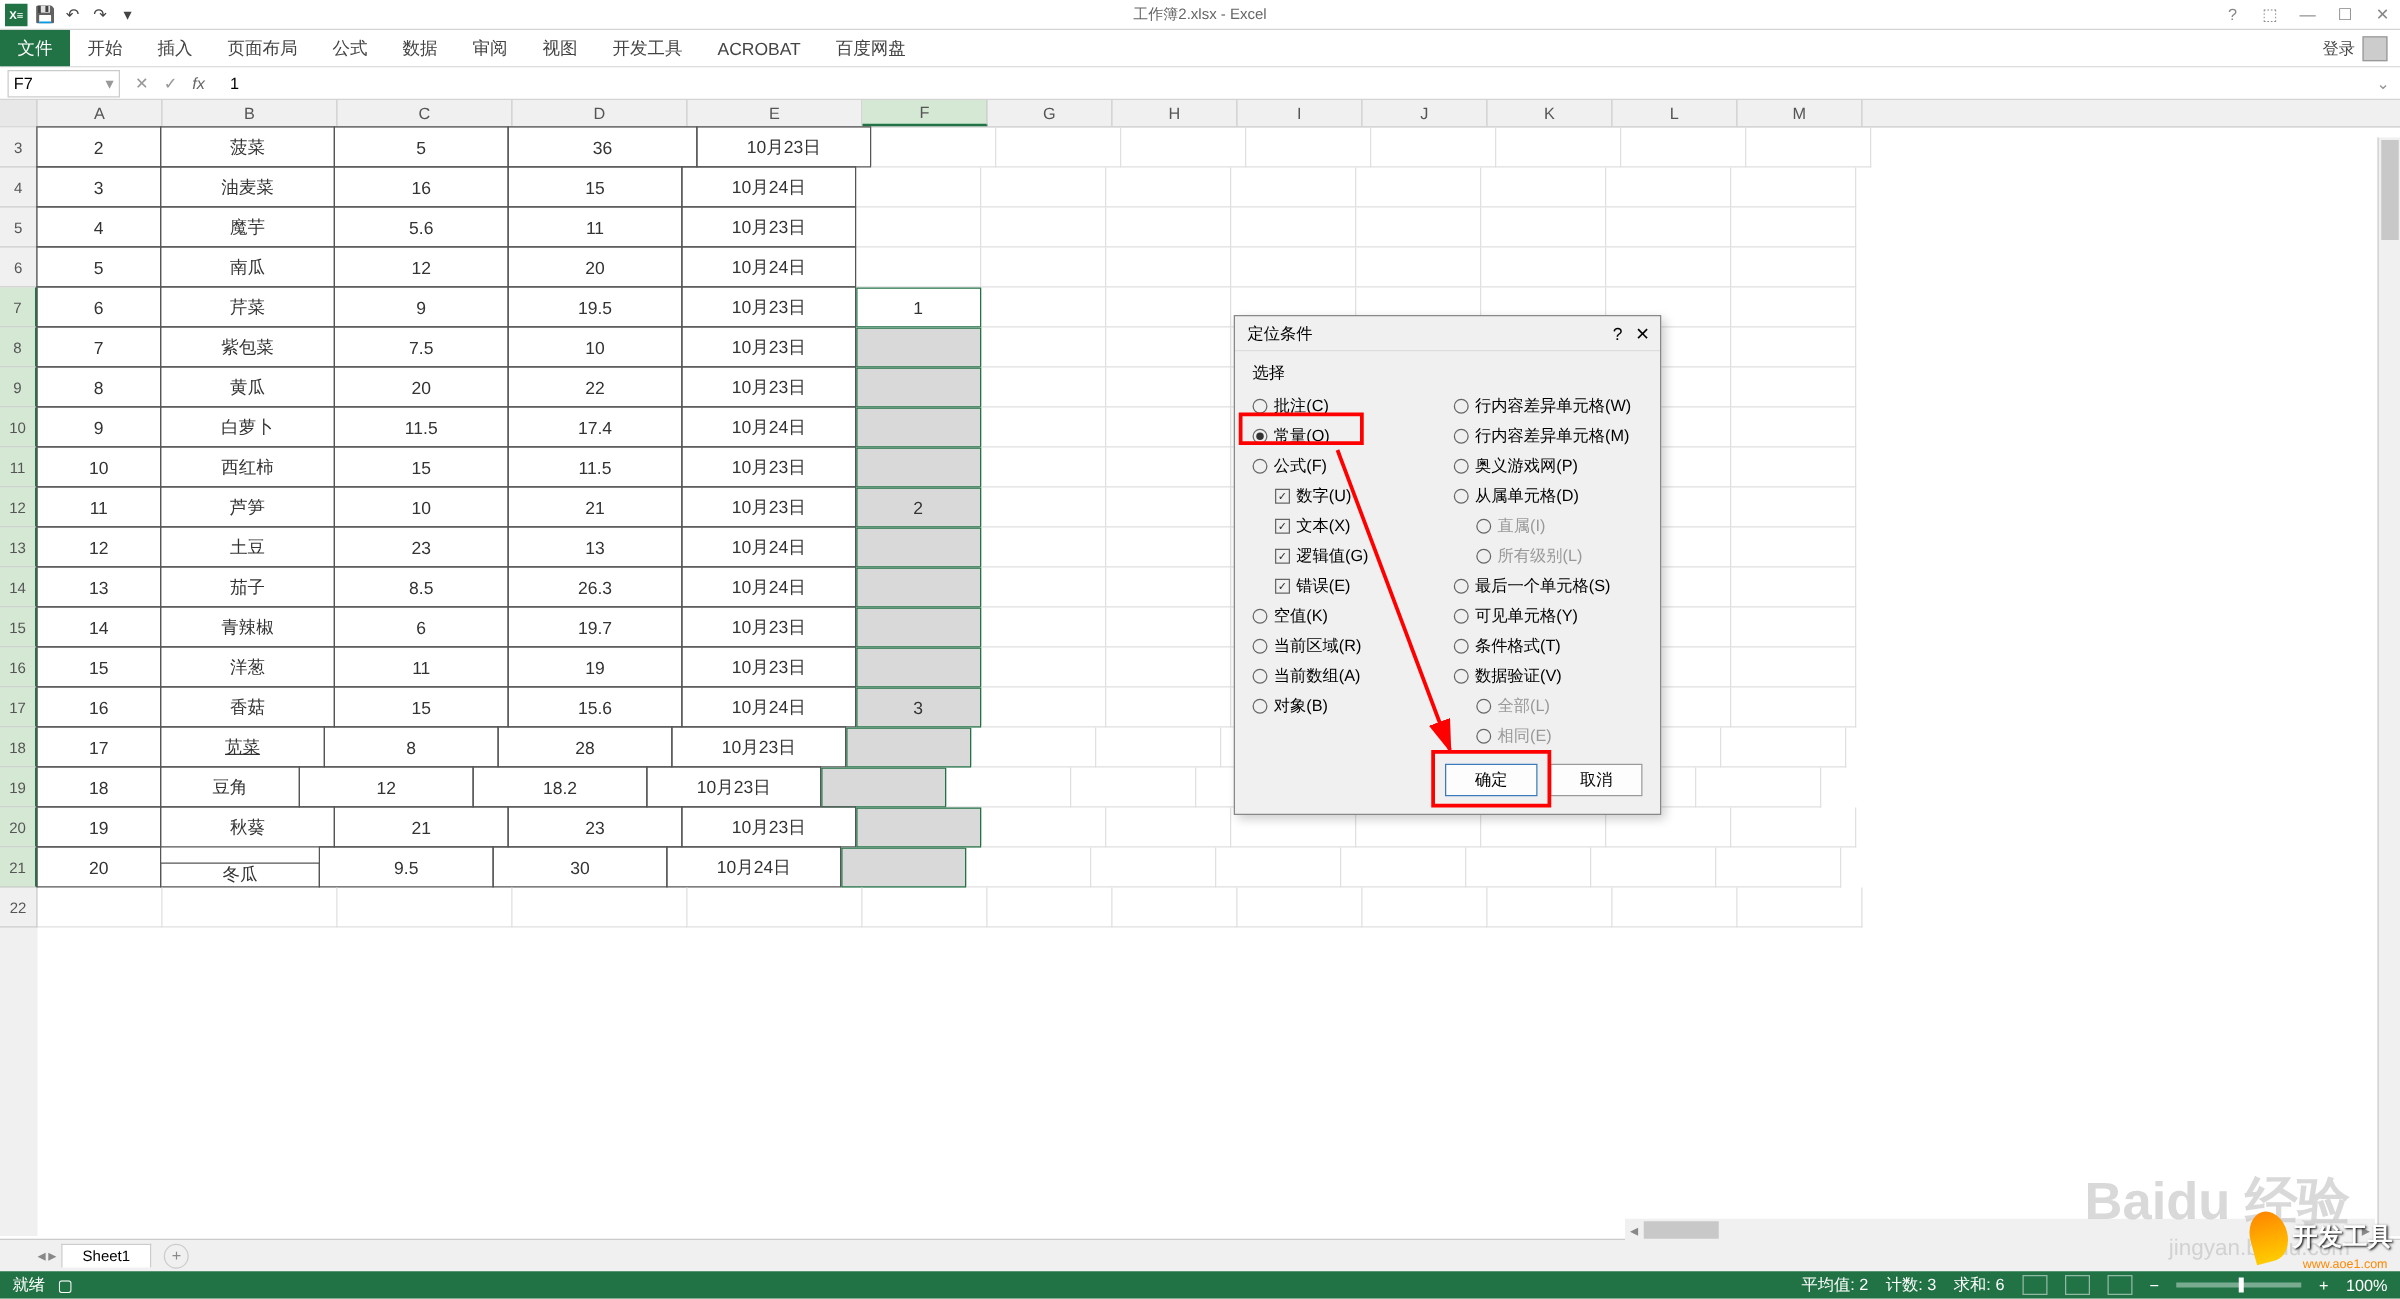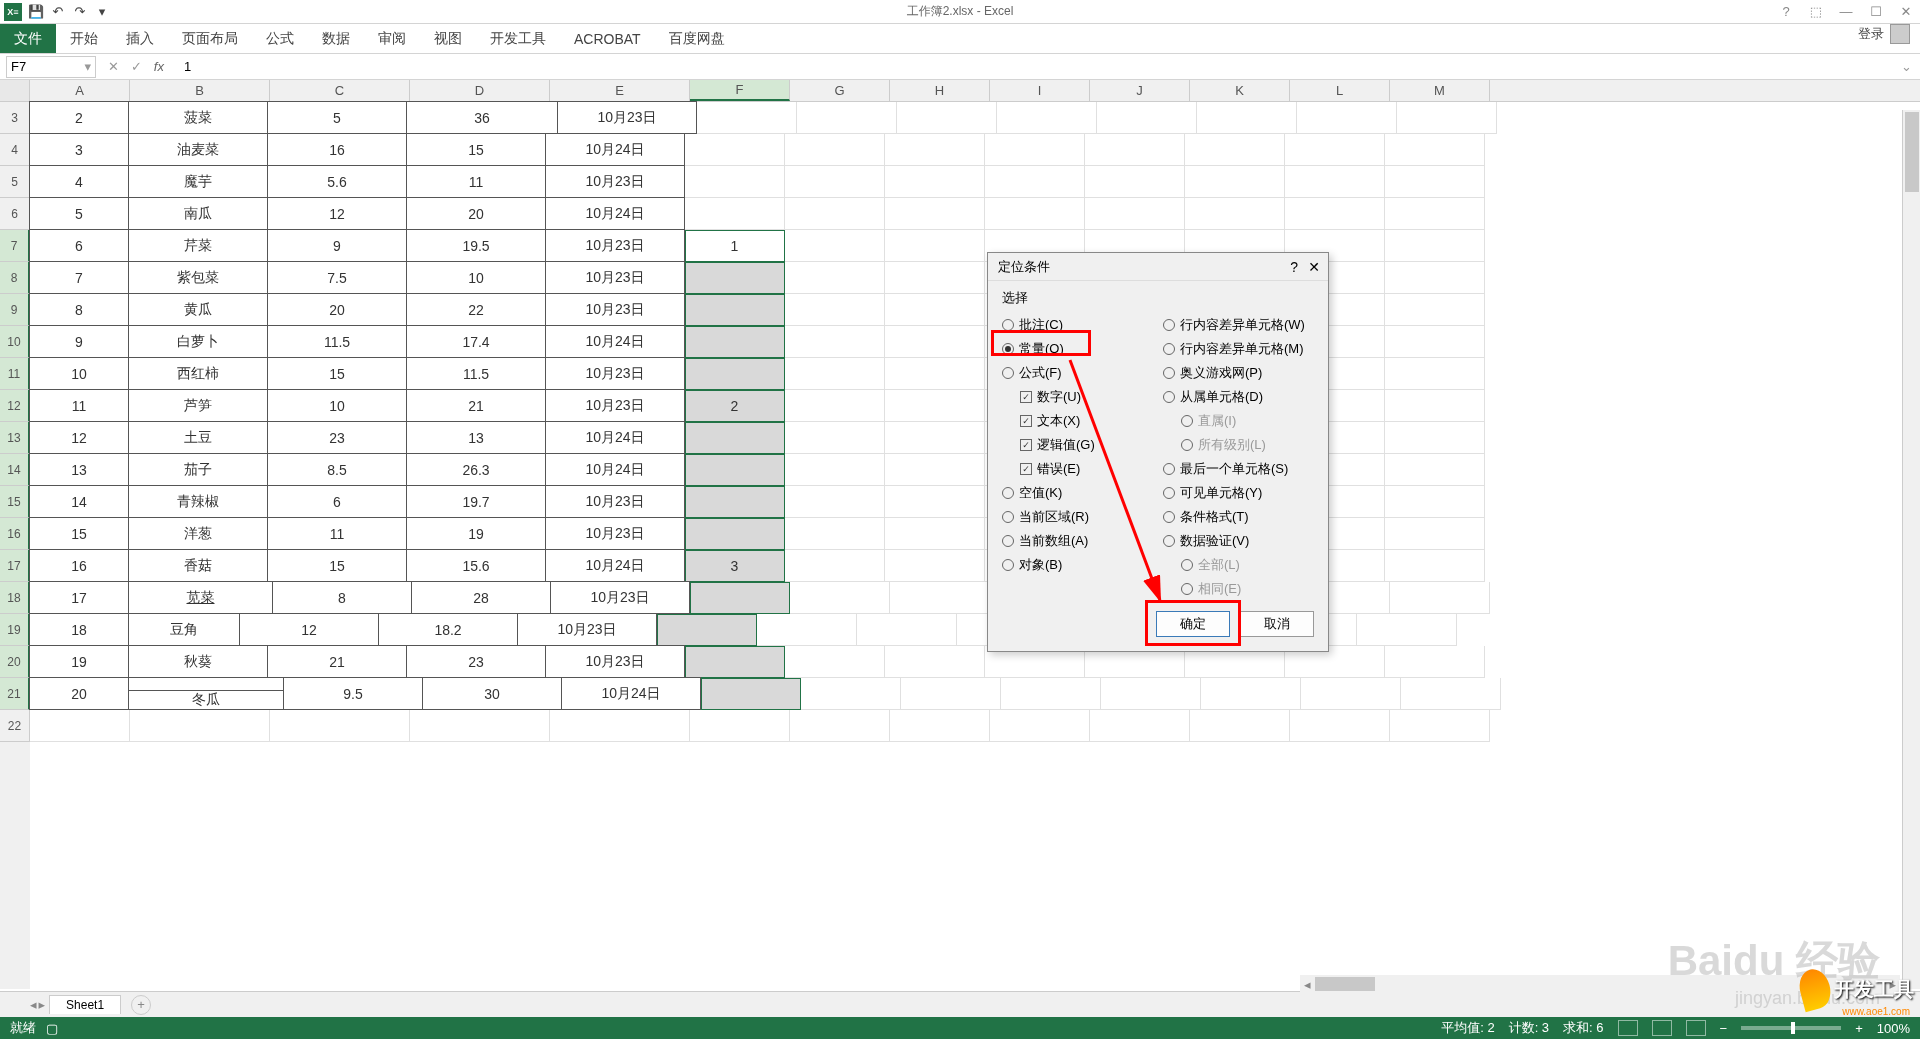--- a/index.html
+++ b/index.html
@@ -4,21 +4,21 @@
 <style>
 *{margin:0;padding:0;box-sizing:border-box;font-family:"Microsoft YaHei",SimSun,sans-serif;font-size:13px}
 body{background:#fff;overflow:hidden;width:1920px;height:1039px;position:relative}
 .titlebar{height:24px;background:#fff;display:flex;align-items:center;border-bottom:1px solid #d4d4d4;position:relative}
 .titlebar-left{display:flex;align-items:center;gap:6px;padding-left:4px}
 .excel-icon{width:18px;height:18px;background:#217346;color:#fff;font-size:9px;font-weight:bold;display:flex;align-items:center;justify-content:center}
 .qat-icon{width:16px;height:16px;display:flex;align-items:center;justify-content:center;color:#444}
 .titlebar-center{position:absolute;left:50%;transform:translateX(-50%);color:#666;font-size:12px}
 .titlebar-right{position:absolute;right:4px;display:flex;gap:10px;color:#888}
 .win-btn{width:20px;height:20px;display:flex;align-items:center;justify-content:center;cursor:pointer}
-.ribbon-tabs{height:30px;background:#fff;display:flex;border-bottom:1px solid #d4d4d4}
+.ribbon-tabs{height:30px;background:#fff;display:flex;align-items:center;border-bottom:1px solid #d4d4d4}
 .tab{padding:0 14px;height:100%;display:flex;align-items:center;color:#444;cursor:pointer;font-size:14px}
 .tab.file{background:#217346;color:#fff}
 .ribbon-right{position:absolute;right:10px;display:flex;align-items:center;gap:6px;color:#444}
 .avatar{width:20px;height:20px;background:#ccc;border:1px solid #999}
 .formula-bar{height:26px;display:flex;align-items:center;border-bottom:1px solid #d4d4d4;background:#fff}
 .name-box{width:90px;height:22px;border:1px solid #ccc;margin-left:6px;padding:0 4px;display:flex;align-items:center;justify-content:space-between}
 .fb-btns{display:flex;gap:12px;padding:0 12px;color:#999}
 .fx{font-style:italic;color:#666}
 .fb-input{flex:1;padding:0 8px}
 .grid-area{position:relative;height:calc(100% - 130px);overflow:hidden}
@@ -392,21 +392,21 @@
           <div class="cell" style="width: 100px;"></div>
           <div class="cell" style="width: 100px;"></div>
           <div class="cell" style="width: 100px;"></div>
           <div class="cell" style="width: 100px;"></div>
           <div class="cell" style="width: 100px;"></div>
           <div class="cell" style="width: 100px;"></div>
           <div class="cell" style="width: 100px;"></div>
         </div>
         <div class="cell-row">
           <div class="cell data-cell" style="width: 100px;">17</div>
-          <div class="cell data-cell" style="width: 145px; text-decoration: underline;">苋菜</div>
+          <div class="cell data-cell" style="width: 132px; text-decoration: underline;">苋菜</div>
           <div class="cell data-cell" style="width: 140px;">8</div>
           <div class="cell data-cell" style="width: 140px;">28</div>
           <div class="cell data-cell" style="width: 140px;">10月23日</div>
           <div class="cell f-selected f-range" style="width: 100px;"></div>
           <div class="cell" style="width: 100px;"></div>
           <div class="cell" style="width: 100px;"></div>
           <div class="cell" style="width: 100px;"></div>
           <div class="cell" style="width: 100px;"></div>
           <div class="cell" style="width: 100px;"></div>
           <div class="cell" style="width: 100px;"></div>
@@ -437,21 +437,21 @@
           <div class="cell" style="width: 100px;"></div>
           <div class="cell" style="width: 100px;"></div>
           <div class="cell" style="width: 100px;"></div>
           <div class="cell" style="width: 100px;"></div>
           <div class="cell" style="width: 100px;"></div>
           <div class="cell" style="width: 100px;"></div>
           <div class="cell" style="width: 100px;"></div>
         </div>
         <div class="cell-row">
           <div class="cell data-cell" style="width: 100px;">20</div>
-          <div class="cell data-cell" style="width: 156px; margin-top: 12px;">冬瓜</div>
+          <div class="cell data-cell" style="width: 128px; margin-top: 12px;">冬瓜</div>
           <div class="cell data-cell" style="width: 140px;">9.5</div>
           <div class="cell data-cell" style="width: 140px;">30</div>
           <div class="cell data-cell" style="width: 140px;">10月24日</div>
           <div class="cell f-selected f-range" style="width: 100px;"></div>
           <div class="cell" style="width: 100px;"></div>
           <div class="cell" style="width: 100px;"></div>
           <div class="cell" style="width: 100px;"></div>
           <div class="cell" style="width: 100px;"></div>
           <div class="cell" style="width: 100px;"></div>
           <div class="cell" style="width: 100px;"></div>

